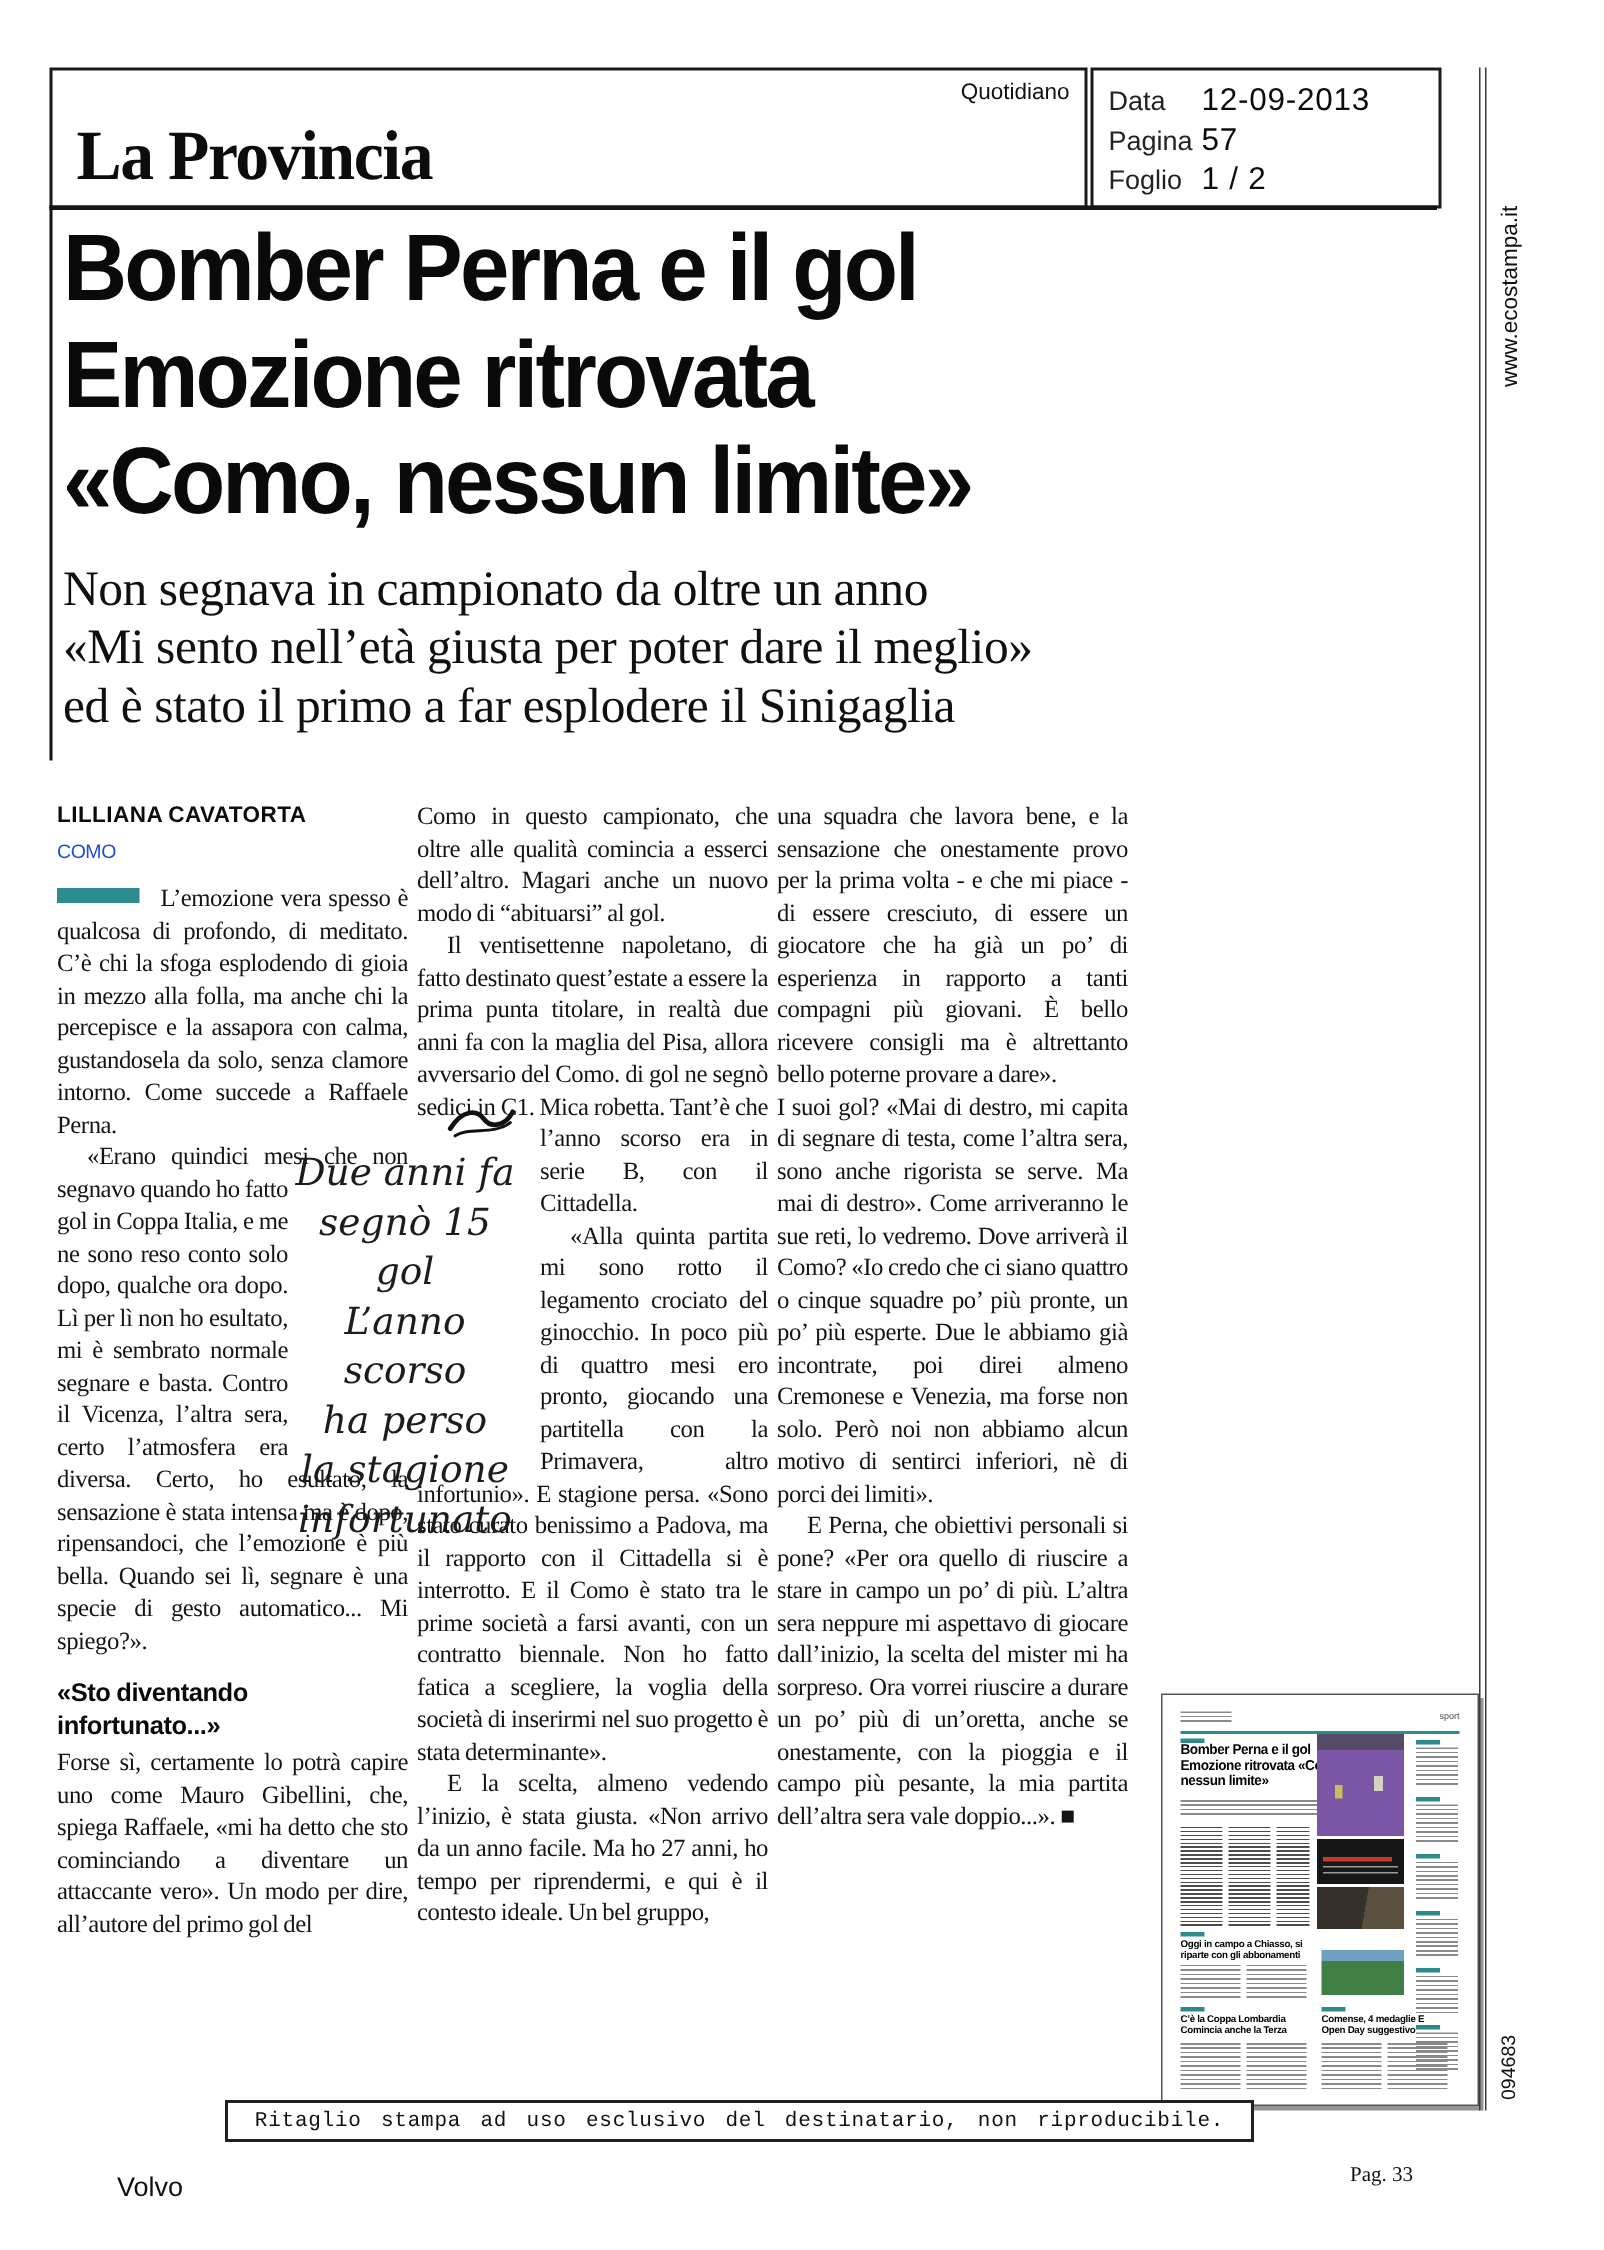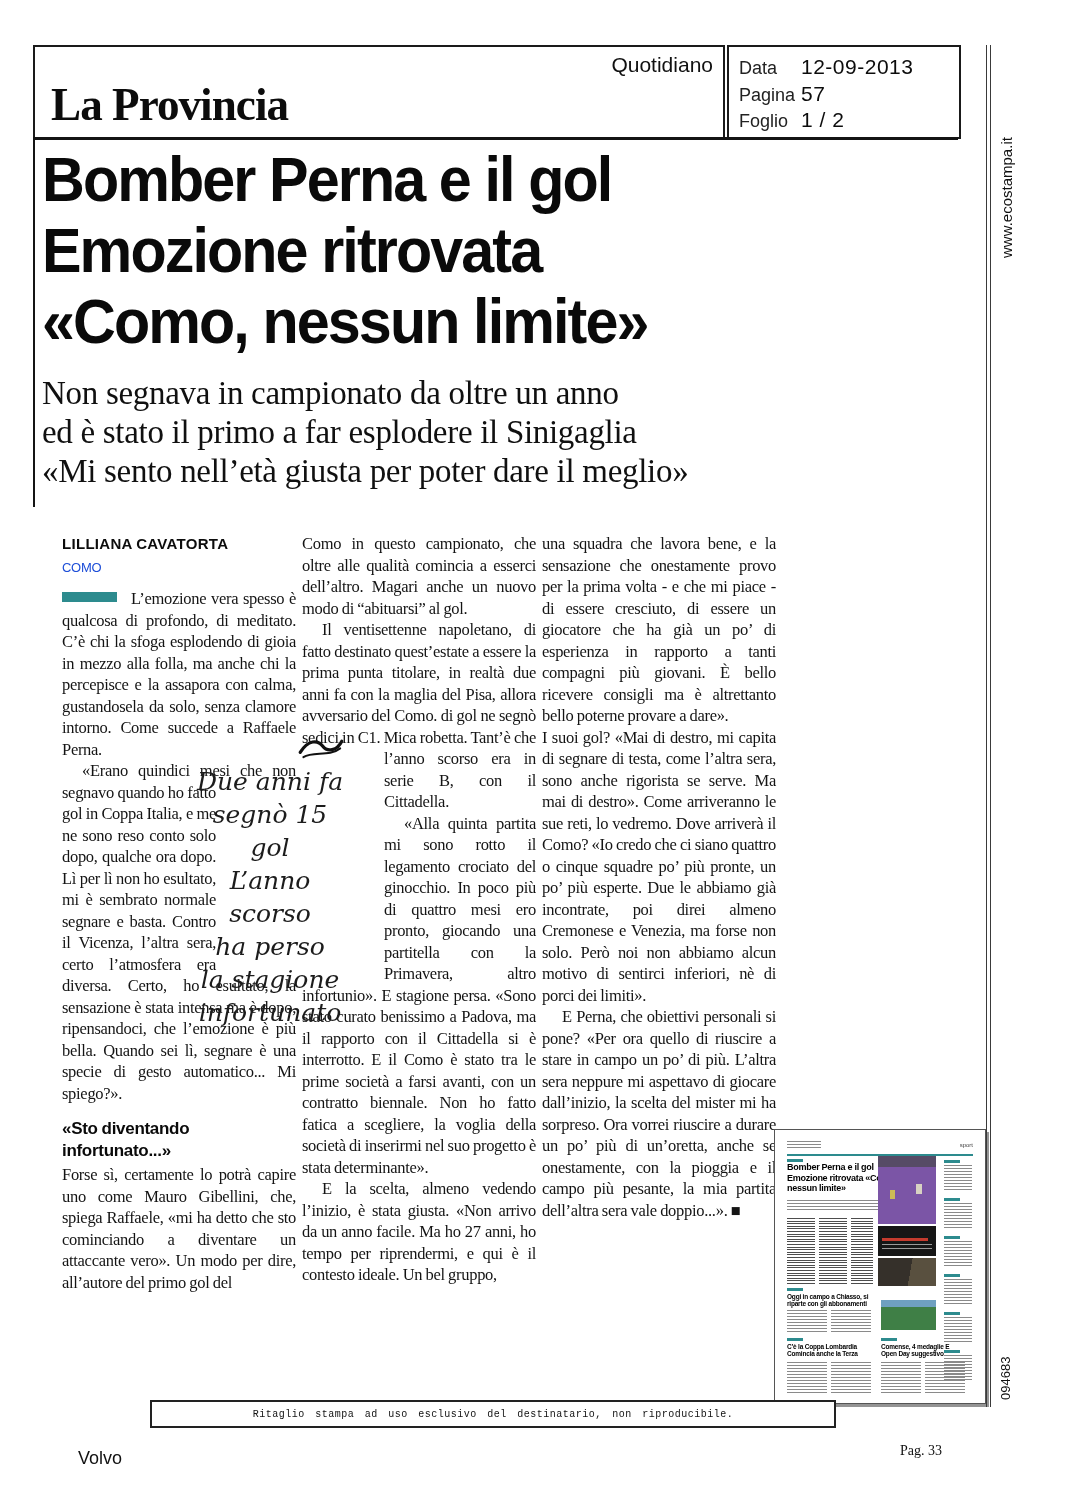--- a/index.html
+++ b/index.html
@@ -4,21 +4,21 @@
 <style>
   html,body{margin:0;padding:0;background:#fff;}
   #page{position:relative;width:1069px;height:1500px;background:#ffffff;overflow:hidden;
         font-family:"Liberation Serif",serif;color:#141414;}
   .abs{position:absolute;}
 
   
   .logo-box{left:33px;top:45px;width:688px;height:90px;border:2px solid #1a1a1a;}
   .logo{left:16px;top:30px;font-family:"Liberation Serif",serif;font-weight:bold;
         font-size:47px;letter-spacing:-1px;color:#0c0c0c;transform:scaleX(.96);transform-origin:0 0;}
-  .periodicity{right:10px;top:6px;font-family:"Liberation Sans",sans-serif;font-size:21px;color:#111;}
+  .periodicity{right:10px;top:6px;font-family:"Liberation Sans",sans-serif;font-size:15px;color:#111;}
   .data-box{left:727px;top:45px;width:230px;height:90px;border:2px solid #1a1a1a;
             font-family:"Liberation Sans",sans-serif;}
   .data-row{position:absolute;left:10px;display:flex;align-items:baseline;}
   .data-label{width:62px;font-size:18px;color:#222;}
   .data-value{font-size:21px;color:#0c0c0c;letter-spacing:.5px;}
   .header-rule{left:33px;top:137px;width:925px;height:3px;background:#141414;}
   .left-rule{left:33px;top:137px;width:2px;height:370px;background:#141414;}
 
   
   .eco-line-a{left:986px;top:45px;width:1px;height:1362px;background:#3a3a3a;}
@@ -31,21 +31,21 @@
   
   .headline{left:42px;top:144px;width:740px;font-family:"Liberation Sans",sans-serif;
             font-weight:bold;font-size:63px;line-height:71px;letter-spacing:-2px;color:#0a0a0a;
             transform:scaleX(.94);transform-origin:0 0;}
   .deck{left:42px;top:374px;width:760px;font-family:"Liberation Serif",serif;
         font-size:33px;line-height:39px;letter-spacing:-.3px;color:#101010;}
 
   
   #body{left:38px;top:533px;width:716px;height:690px;}
   .col{position:absolute;top:0;width:234px;text-align:justify;
-       font-size:16.5px;line-height:21.5px;letter-spacing:-.3px;word-spacing:-.5px;color:#141414;margin-left:24px;}
+       font-size:16.5px;line-height:21.5px;letter-spacing:-.3px;word-spacing:-.5px;color:#141414;}
   .c1{left:0;} .c2{left:240px;} .c3{left:480px;}
   .para{margin:0;}
   .ind{text-indent:20px;}
   .byline{font-family:"Liberation Sans",sans-serif;font-weight:bold;font-size:15px;
           letter-spacing:.3px;color:#0c0c0c;text-align:left;}
   .dateline{font-family:"Liberation Sans",sans-serif;font-size:13px;color:#1d4ed8;
             margin:2px 0 10px;text-align:left;}
   .lead-dash{display:inline-block;width:55px;height:10px;background:#2d8b8e;
              margin-right:14px;vertical-align:2px;}
   .subhead{font-family:"Liberation Sans",sans-serif;font-weight:bold;font-size:17px;
@@ -55,21 +55,21 @@
 
   
   .pullquote{position:absolute;left:157px;top:232px;width:150px;text-align:center;
              font-family:"DejaVu Serif","Liberation Serif",serif;font-style:italic;
              font-size:25px;line-height:33px;color:#1c1c1c;}
   .flourish{position:absolute;right:0;top:-34px;width:48px;height:30px;}
 
   
   .clip-strip{left:150px;top:1400px;width:682px;height:24px;border:2px solid #222;
               display:flex;align-items:center;justify-content:center;
-              font-family:"Liberation Mono",monospace;font-size:10px;letter-spacing:.5px;
+              font-family:"Liberation Mono",monospace;font-size:14px;letter-spacing:.5px;
               word-spacing:4px;color:#111;background:#fff;}
   .sponsor{left:78px;top:1448px;font-family:"Liberation Sans",sans-serif;font-size:18px;color:#111;}
   .page-ref{left:900px;top:1443px;font-family:"Liberation Serif",serif;font-size:14px;color:#111;}
 
   
   .thumb{left:774px;top:1129px;width:210px;height:273px;background:#fff;border:1px solid #555;
          box-shadow:3px 3px 0 rgba(60,60,60,.55);}
   .thumb .abs{position:absolute;}
   .ftx{background:repeating-linear-gradient(to bottom,#8a8a8a 0,#8a8a8a 1px,transparent 1px,transparent 3px);}
   .ftx.dark{background:repeating-linear-gradient(to bottom,#4d4d4d 0,#4d4d4d 1px,transparent 1px,transparent 2.6px);}
@@ -128,22 +128,22 @@
   <div class="abs eco-code">094683</div>
 
   <div class="abs headline">
     <div>Bomber Perna e il gol</div>
     <div>Emozione ritrovata</div>
     <div>«Como, nessun limite»</div>
   </div>
 
   <div class="abs deck">
     <div>Non segnava in campionato da oltre un anno</div>
+    <div>«Mi sento nell’età giusta per poter dare il meglio»</div>
     <div>ed è stato il primo a far esplodere il Sinigaglia</div>
-    <div>«Mi sento nell’età giusta per poter dare il meglio»</div>
   </div>
 
   <div class="abs" id="body">
 
     <div class="col c1">
       <div class="byline">LILLIANA CAVATORTA</div>
       <div class="dateline">COMO</div>
       <p class="para"><span class="lead-dash"></span><span>L’emozione vera spesso è qualcosa di profondo, di meditato. C’è chi la sfoga esplodendo di gioia in mezzo alla folla, ma anche chi la percepisce e la assapora con calma, gustandosela da solo, senza clamore intorno. Come succede a Raffaele Perna.</span></p>
       <p class="para ind"><span>«Erano quindici mesi che non</span><span class="spacer-r"></span> <span>segnavo quando ho fatto gol in Coppa Italia, e me ne sono reso conto solo dopo, qualche ora dopo. Lì per lì non ho esultato, mi è sembrato normale segnare e basta. Contro il Vicenza, l’altra sera, certo l’atmosfera era diversa. Certo, ho esultato, la sensazione è stata intensa ma è dopo, ripensandoci, che l’emozione è più bella. Quando sei lì, segnare è una specie di gesto automatico... Mi spiego?».</span></p>
       <h3 class="subhead">«Sto diventando infortunato...»</h3>

